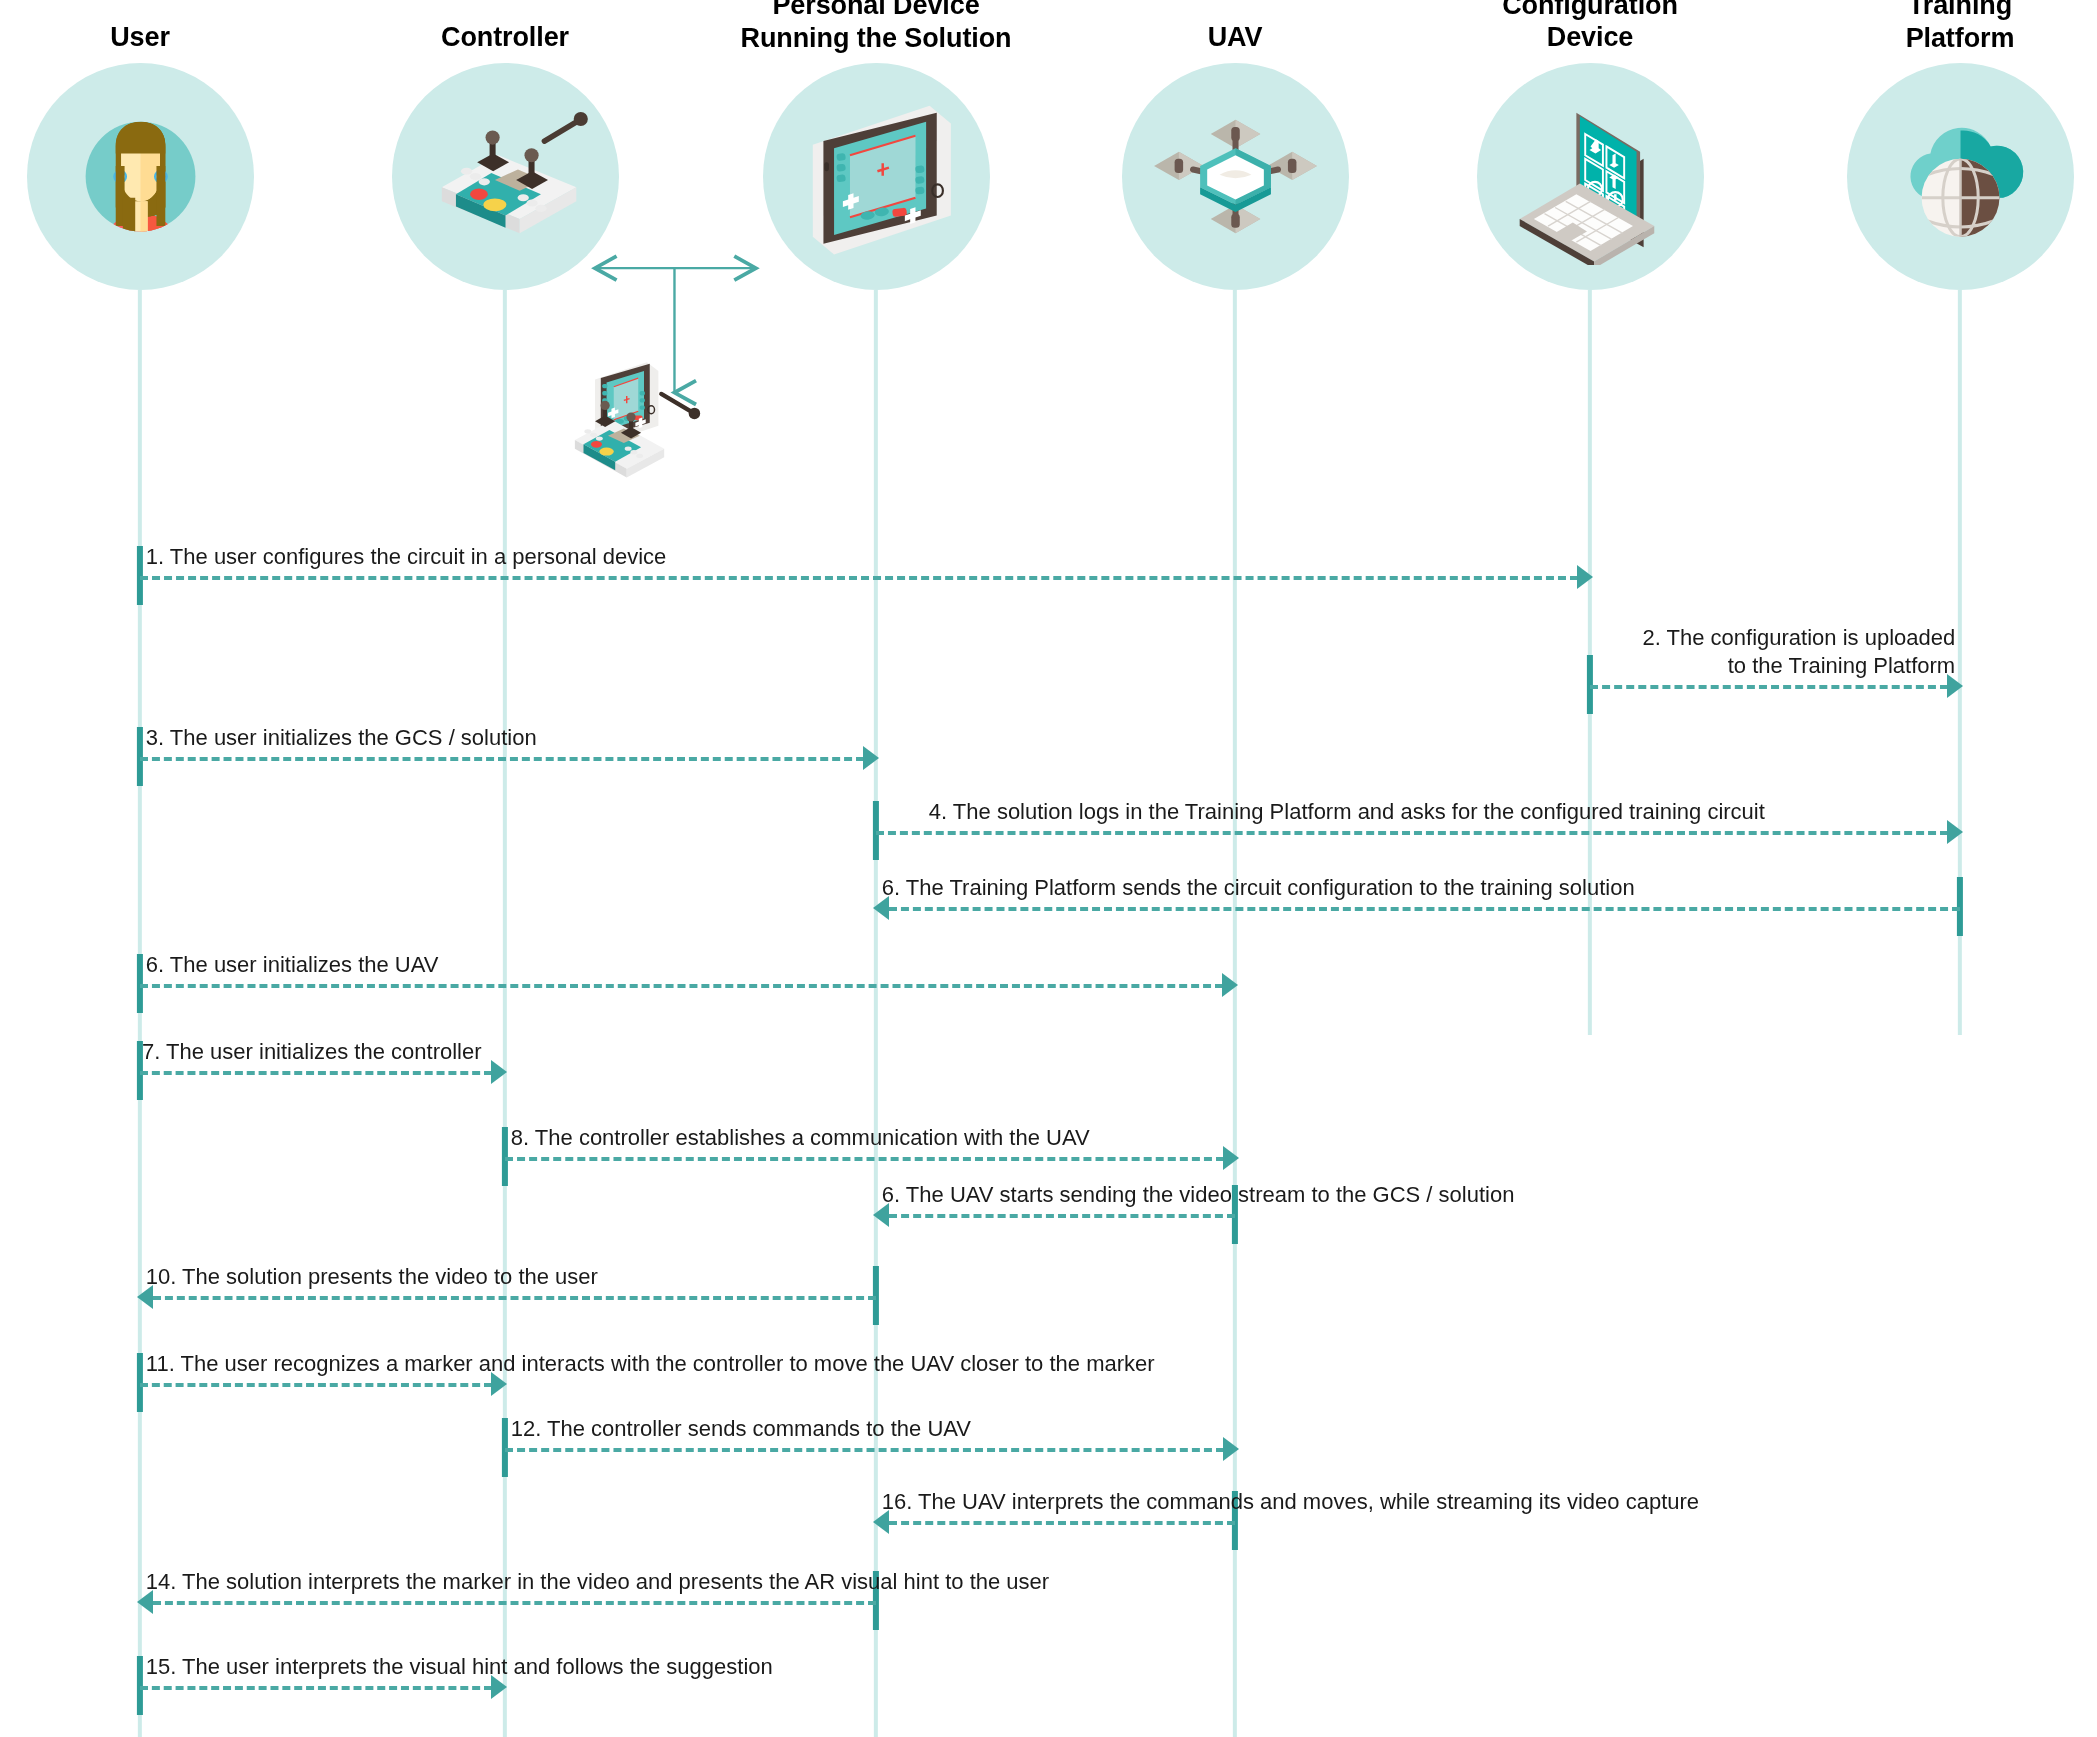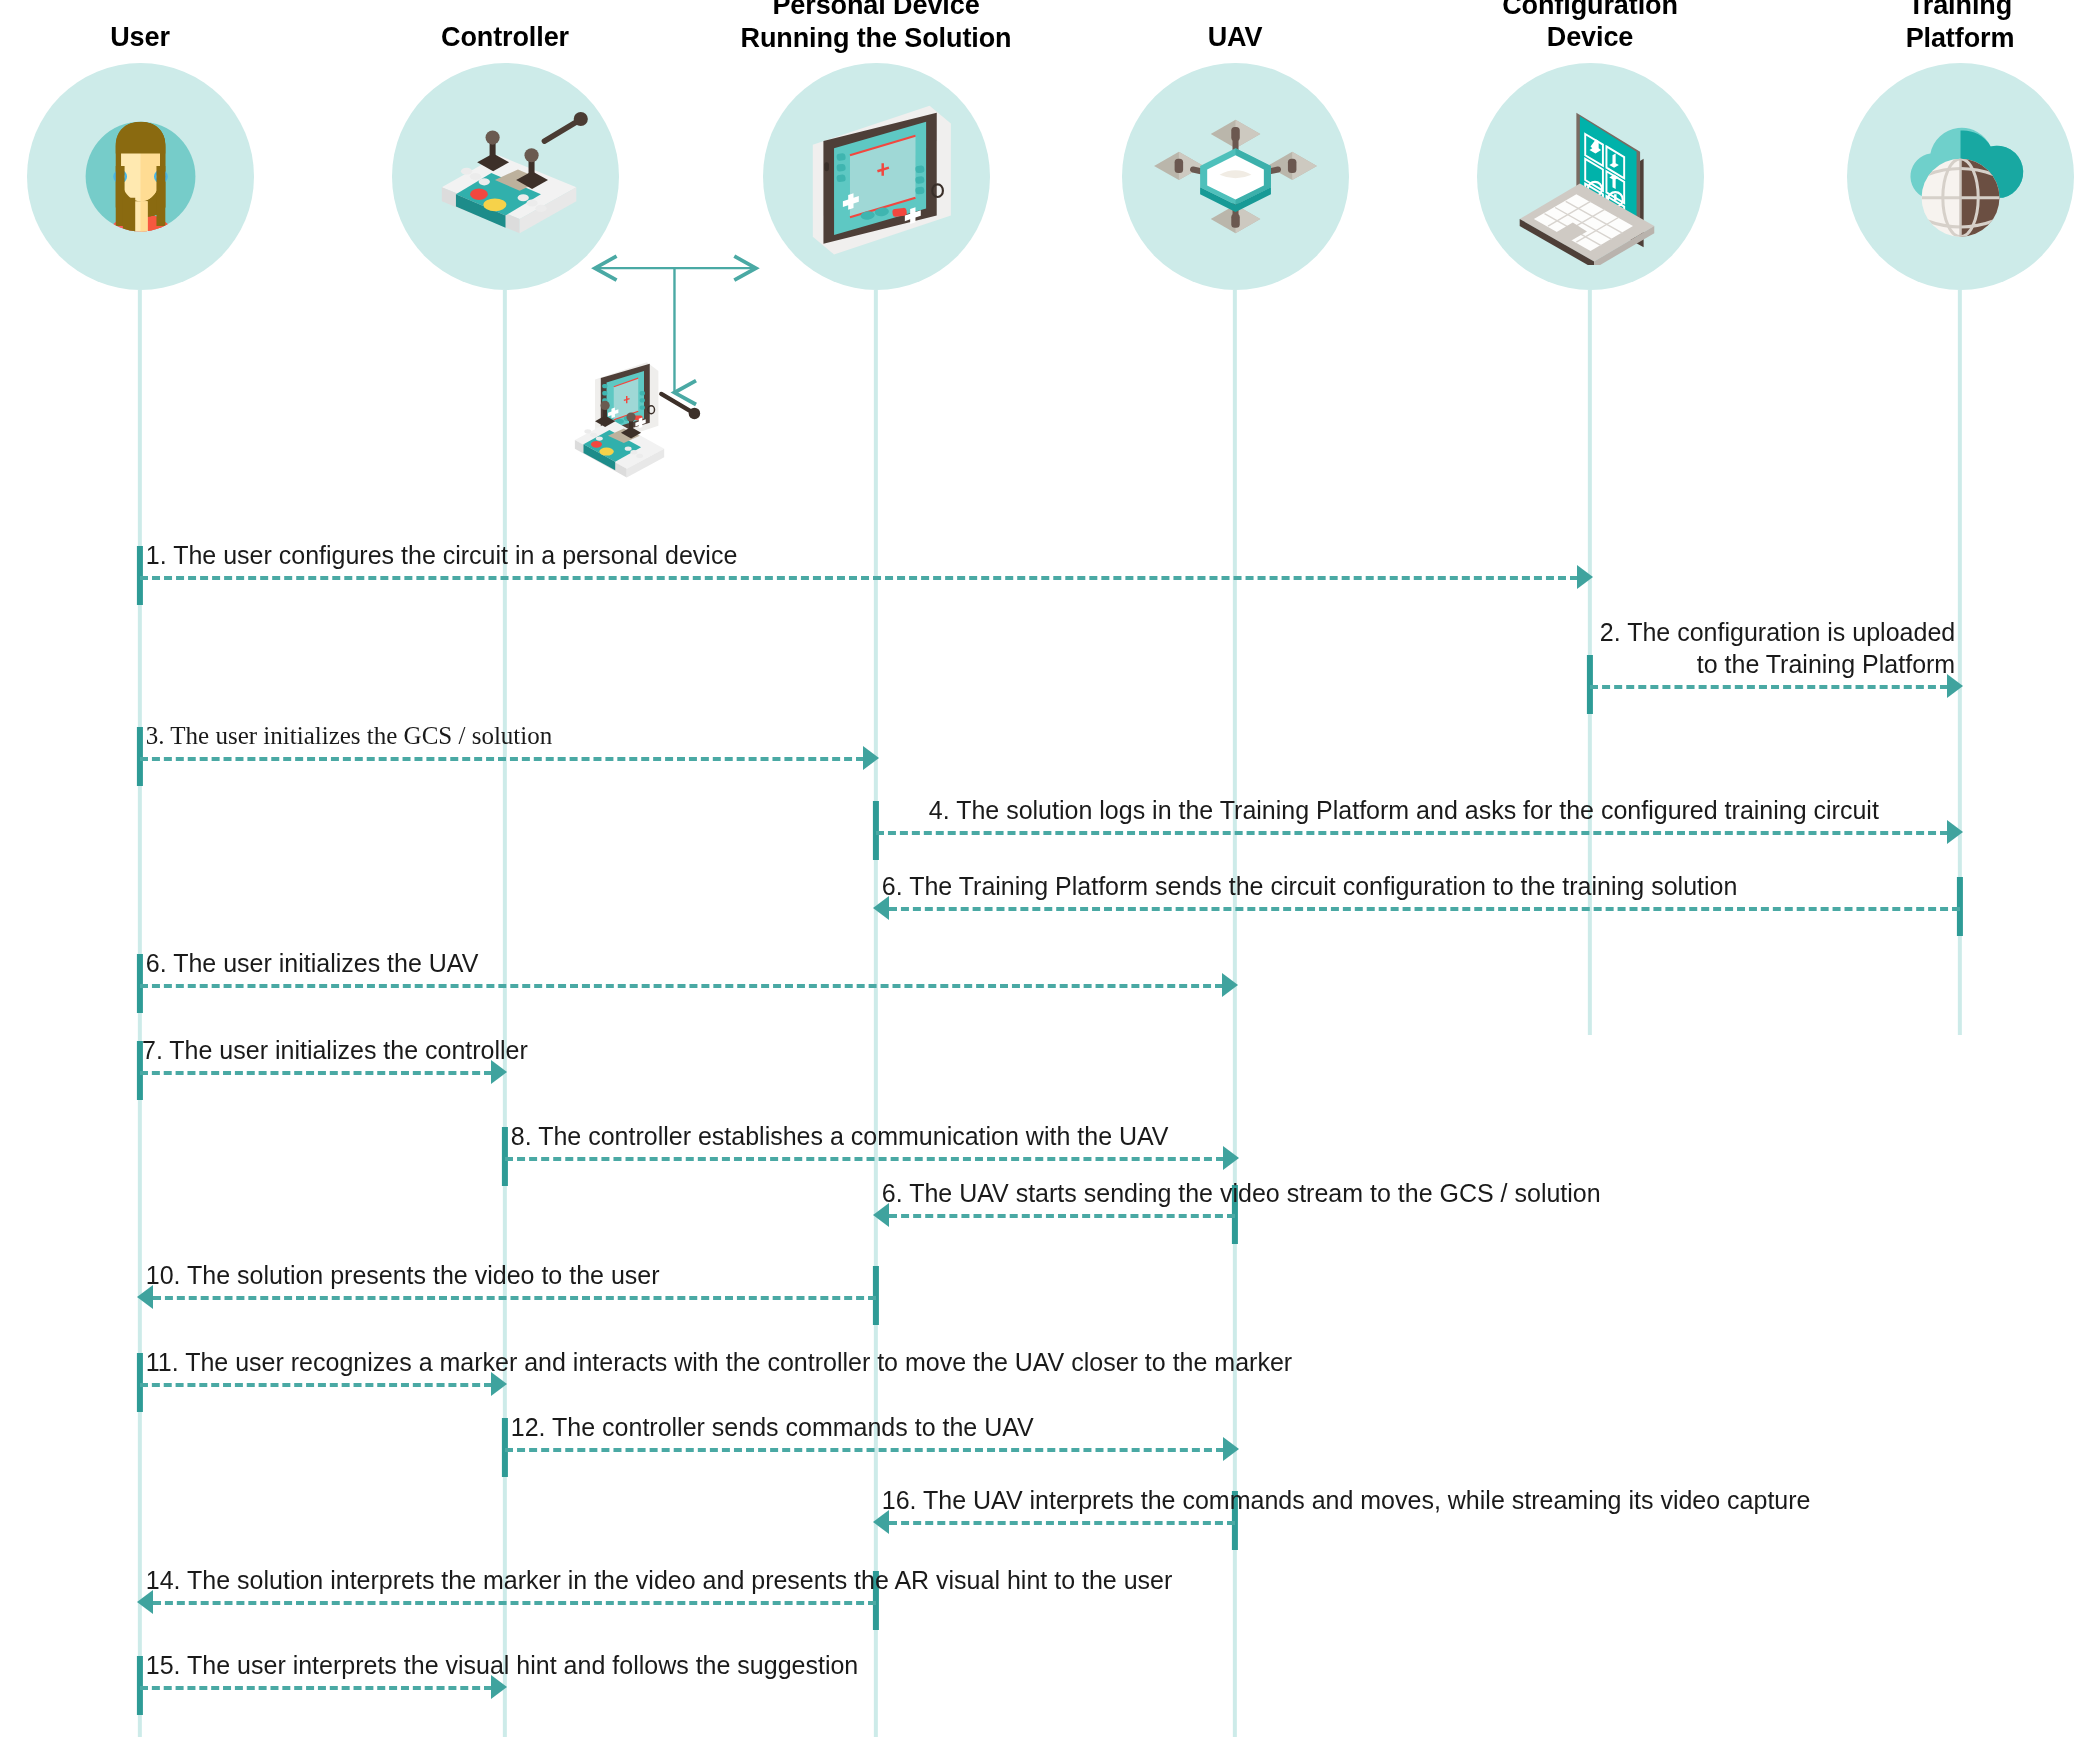--- a/index.html
+++ b/index.html
@@ -48,21 +48,21 @@
     position:absolute;
     width: 6.2px;
     background: #2e9b96;
     transform: translateX(-50%);
   }
 
   
   .msg { position:absolute; }
   .msg-label {
     position:absolute;
-    font-size: 25px;
+    font-size: 22px;
     color: #1a1a1a;
     line-height: 1.28;
     white-space: pre-line;
     bottom: 6.7px;
   }
   .msg-label.left  { left: 5.8px; text-align:left; }
   .msg-label.right { right: 4.8px; text-align:right; }
 
   .msg-line {
     position:absolute;
@@ -417,21 +417,21 @@
       <div class="msg-line" style="top: 27px; left: 0px; right: 12.5px;"></div>
       <div class="arrow-head r" style="top: 16.3px; right: -2.9px;"></div>
     </div>
     <div class="msg" style="left: 1590px; top: 658px; width: 370px; height: 29px;">
       <div class="msg-label right" style="width: 370px; right: 4.8px; left: auto; white-space: pre;">2. The configuration is uploaded
 to the Training Platform</div>
       <div class="msg-line" style="top: 27px; left: 0px; right: 12.5px;"></div>
       <div class="arrow-head r" style="top: 16.3px; right: -2.9px;"></div>
     </div>
     <div class="msg" style="left: 140px; top: 730px; width: 736px; height: 29px;">
-      <div class="msg-label left" style="width: 736px; left: 5.8px; right: auto; white-space: pre; font-family: Liberation Serif, serif;">3. The user initializes the GCS / solution</div>
+      <div class="msg-label left" style="width: 736px; left: 5.8px; right: auto; white-space: pre;">3. The user initializes the GCS / solution</div>
       <div class="msg-line" style="top: 27px; left: 0px; right: 12.5px;"></div>
       <div class="arrow-head r" style="top: 16.3px; right: -2.9px;"></div>
     </div>
     <div class="msg" style="left: 876px; top: 804px; width: 1084px; height: 29px;">
       <div class="msg-label left" style="width: 1084px; left: 5.8px; right: auto; white-space: pre; margin-left: 47px;">4. The solution logs in the Training Platform and asks for the configured training circuit</div>
       <div class="msg-line" style="top: 27px; left: 0px; right: 12.5px;"></div>
       <div class="arrow-head r" style="top: 16.3px; right: -2.9px;"></div>
     </div>
     <div class="msg" style="left: 876px; top: 880px; width: 1084px; height: 29px;">
       <div class="msg-label left" style="width: 1084px; left: 5.8px; right: auto; white-space: pre;">6. The Training Platform sends the circuit configuration to the training solution</div>

